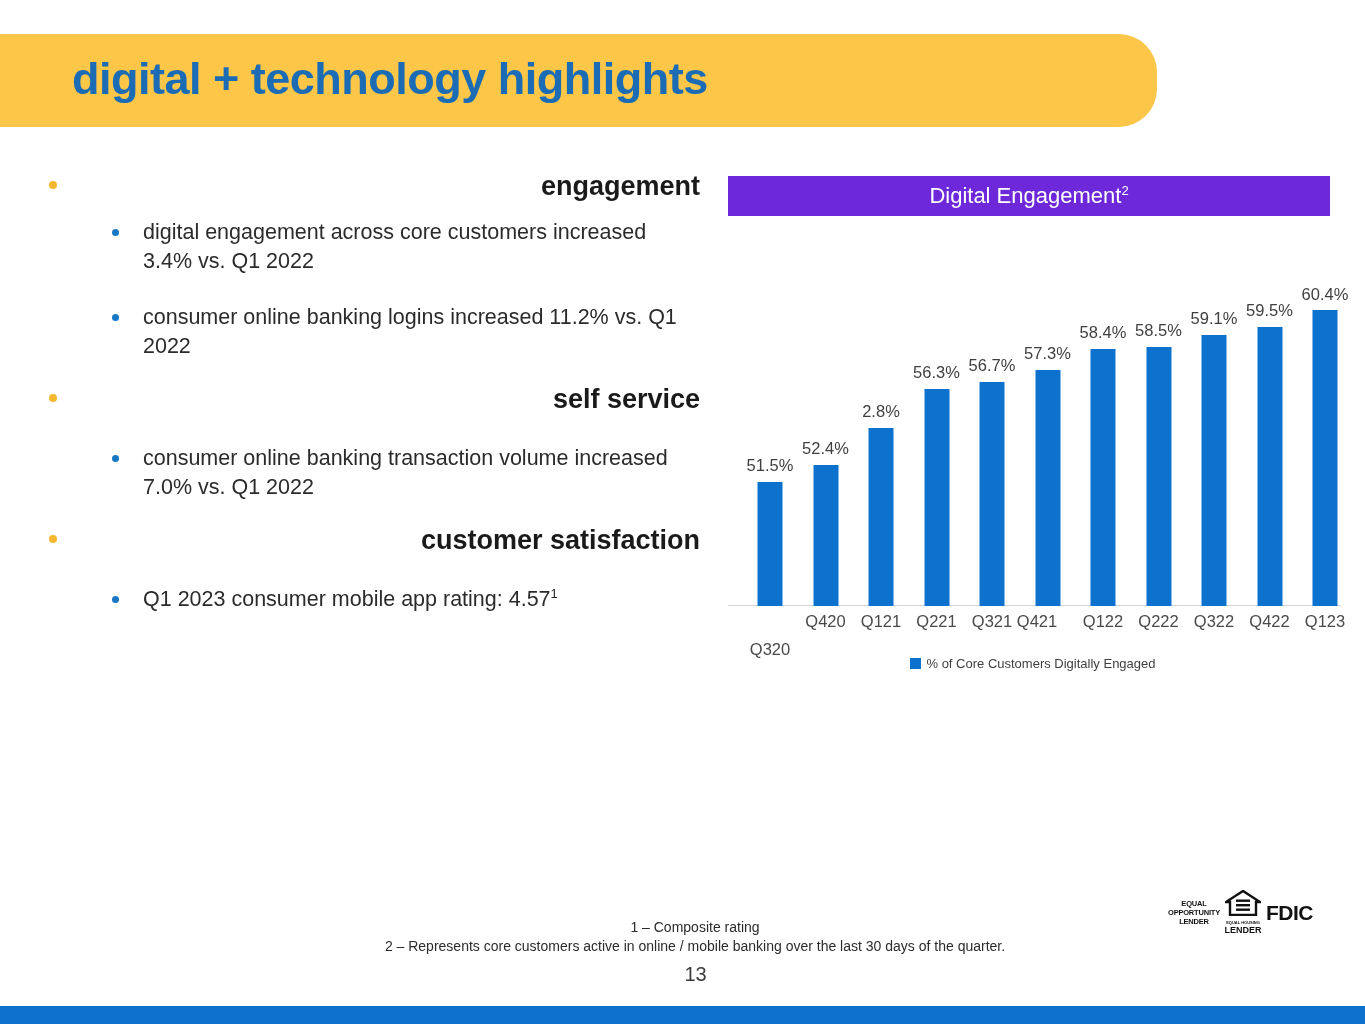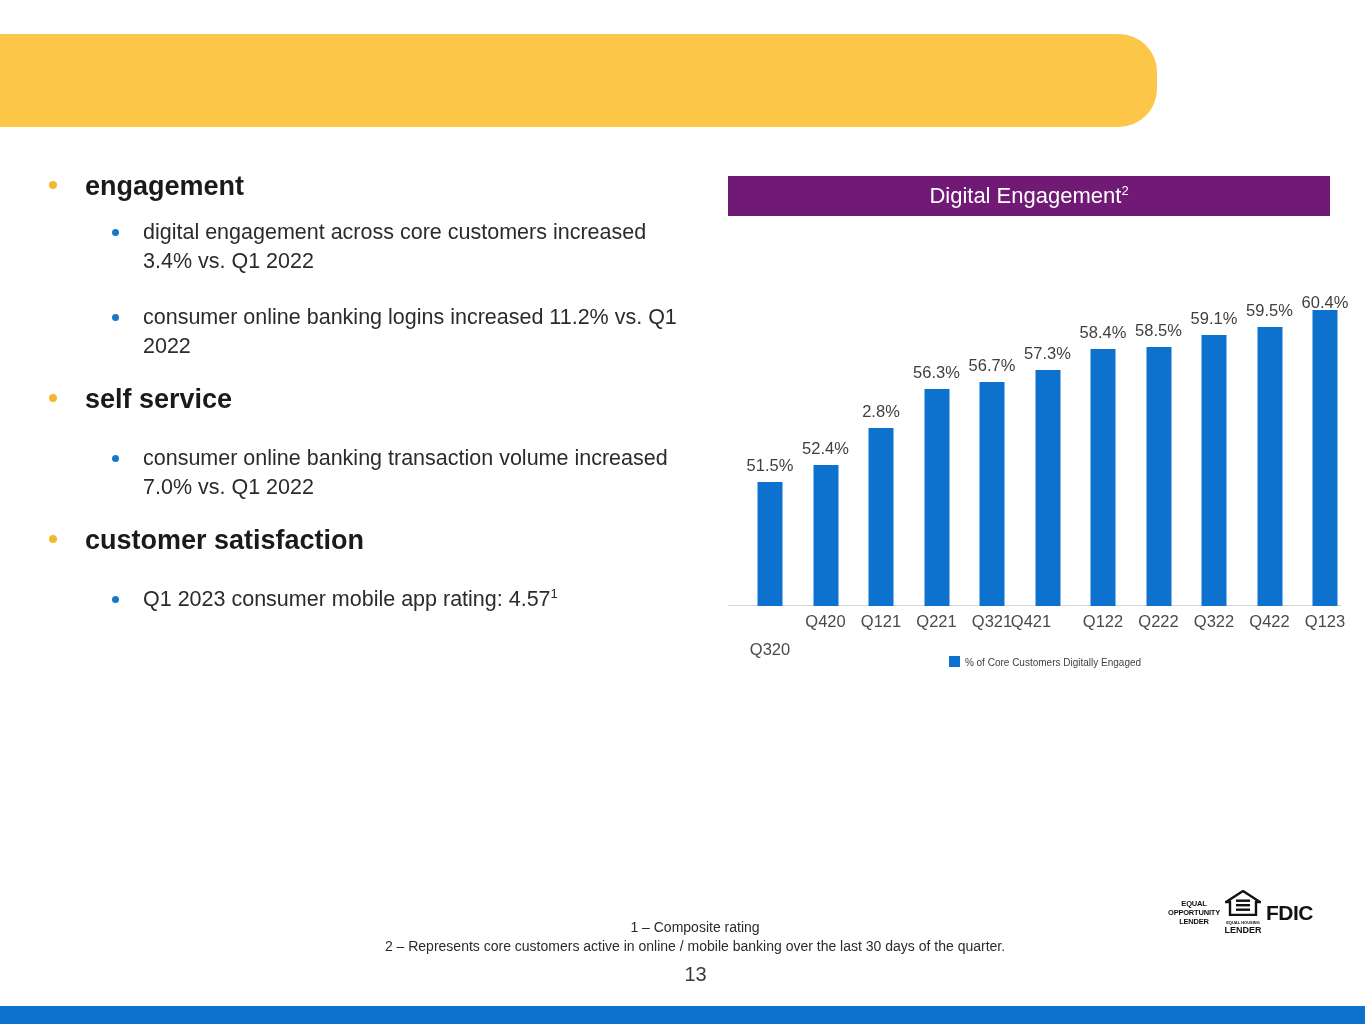--- a/index.html
+++ b/index.html
@@ -43,20 +43,21 @@
     width: 660px;
   }
   .blvl1 {
     position: relative;
     padding-left: 45px;
     font-size: 27px;
     font-weight: bold;
     color: #1a1a1a;
     line-height: 36px;
     margin-bottom: 14px;
+    text-align: right;
   }
   .blvl1 .dot {
     position: absolute;
     left: 9px; top: 13px;
     width: 8px; height: 8px;
     border-radius: 50%;
     background: #F5B730;
   }
   .blvl2 {
     position: relative;
@@ -78,21 +79,21 @@
   .sp-mid { margin-top: 27px; }
 
   
   .chart-wrap {
     position: absolute;
     left: 728px; top: 176px;
     width: 602px; height: 505px;
   }
   .chart-header {
     width: 602px; height: 40px;
-    background: #701a75;
+    background: #6d28d9;
     color: #ffffff;
     font-size: 22px;
     line-height: 40px;
     text-align: center;
   }
   .chart-header sup { font-size: 13px; vertical-align: super; line-height: 0; }
 
   .plot {
     position: absolute;
     left: 0; top: 54px;
@@ -133,24 +134,24 @@
   }
   .xlabel {
     position: absolute;
     width: 54px;
     text-align: center;
     font-size: 16.5px;
     color: #4a4a4a;
   }
   .legend {
     position: absolute;
-    left: 16px; top: 480px;
+    left: 4px; top: 480px;
     width: 602px;
     text-align: center;
-    font-size: 10px;
+    font-size: 13px;
     color: #3f3f3f;
   }
   .legend .swatch {
     display: inline-block;
     width: 11px; height: 11px;
     background: #0C72CE;
     margin-right: 5px;
     vertical-align: -1px;
   }
 
@@ -236,20 +237,21 @@
     width: 1365px; height: 18px;
     background: #0C72CE;
   }
 </style>
 </head>
 <body>
 
 <div class="slide">
 
   <div class="title-banner"></div>
+  <div class="title-text">digital + technology highlights</div>
 
   <div class="bullets">
 
     <div class="blvl1">
       <span class="dot"></span>
       <span>engagement</span>
     </div>
 
     <div class="blvl2">
       <span class="dot"></span>
@@ -327,32 +329,32 @@
           <div class="bar-slot" style="left: 459px;">
             <div class="bar" title="59.1%" style="height: 270.85px; background: rgb(12, 114, 206);"></div>
             <div class="bar-label" style="bottom: 277.85px;">59.1%</div>
           </div>
           <div class="bar-slot" style="left: 514.5px;">
             <div class="bar" title="59.5%" style="height: 278.588px; background: rgb(12, 114, 206);"></div>
             <div class="bar-label" style="bottom: 285.588px;">59.5%</div>
           </div>
           <div class="bar-slot" style="left: 570px;">
             <div class="bar" title="60.4%" style="height: 296px; background: rgb(12, 114, 206);"></div>
-            <div class="bar-label" style="bottom: 294px;">60.4%</div>
+            <div class="bar-label" style="bottom: 302px;">60.4%</div>
           </div>
         </div>
     </div>
 
     <div class="xlabels" id="xlabels-host">
         <div class="xlabel" style="left: 15px; margin-top: 28px;">Q320</div>
         <div class="xlabel" style="left: 70.5px;">Q420</div>
         <div class="xlabel" style="left: 126px;">Q121</div>
         <div class="xlabel" style="left: 181.5px;">Q221</div>
         <div class="xlabel" style="left: 237px;">Q321</div>
-        <div class="xlabel" style="left: 276px;">Q421</div>
+        <div class="xlabel" style="left: 282px;">Q421</div>
         <div class="xlabel" style="left: 348px;">Q122</div>
         <div class="xlabel" style="left: 403.5px;">Q222</div>
         <div class="xlabel" style="left: 459px;">Q322</div>
         <div class="xlabel" style="left: 514.5px;">Q422</div>
         <div class="xlabel" style="left: 570px;">Q123</div>
       </div>
 
     <div class="legend">
       <span class="swatch"></span><span>% of Core Customers Digitally Engaged</span>
     </div>

